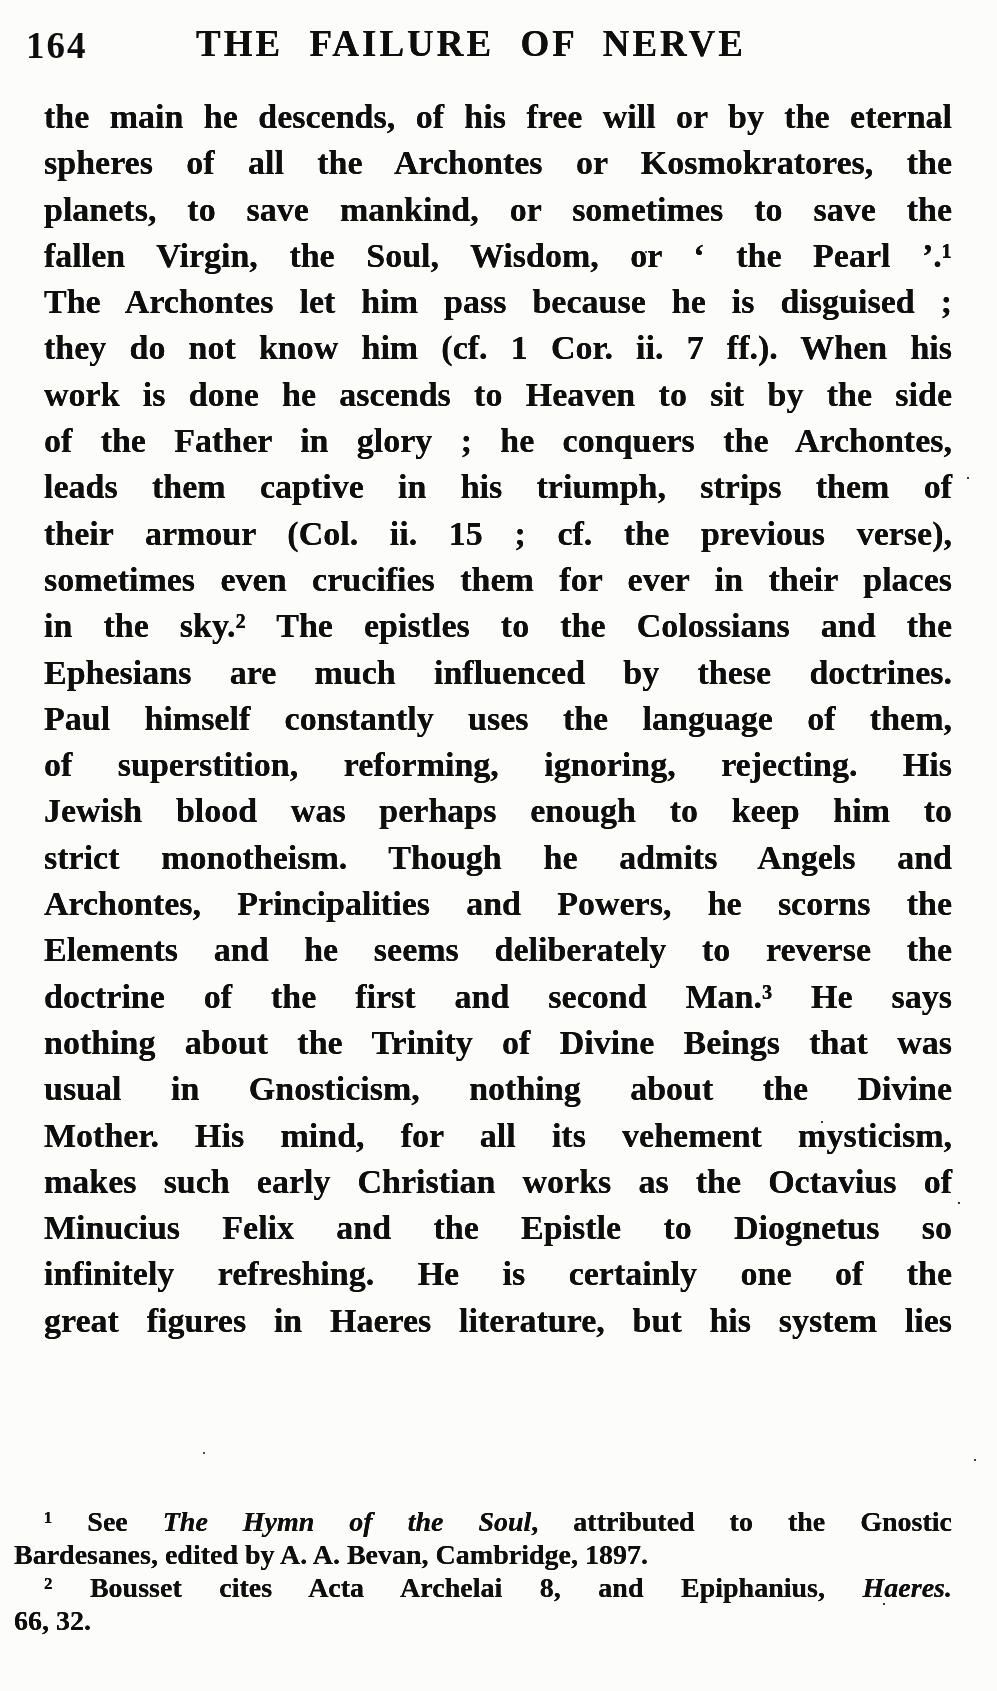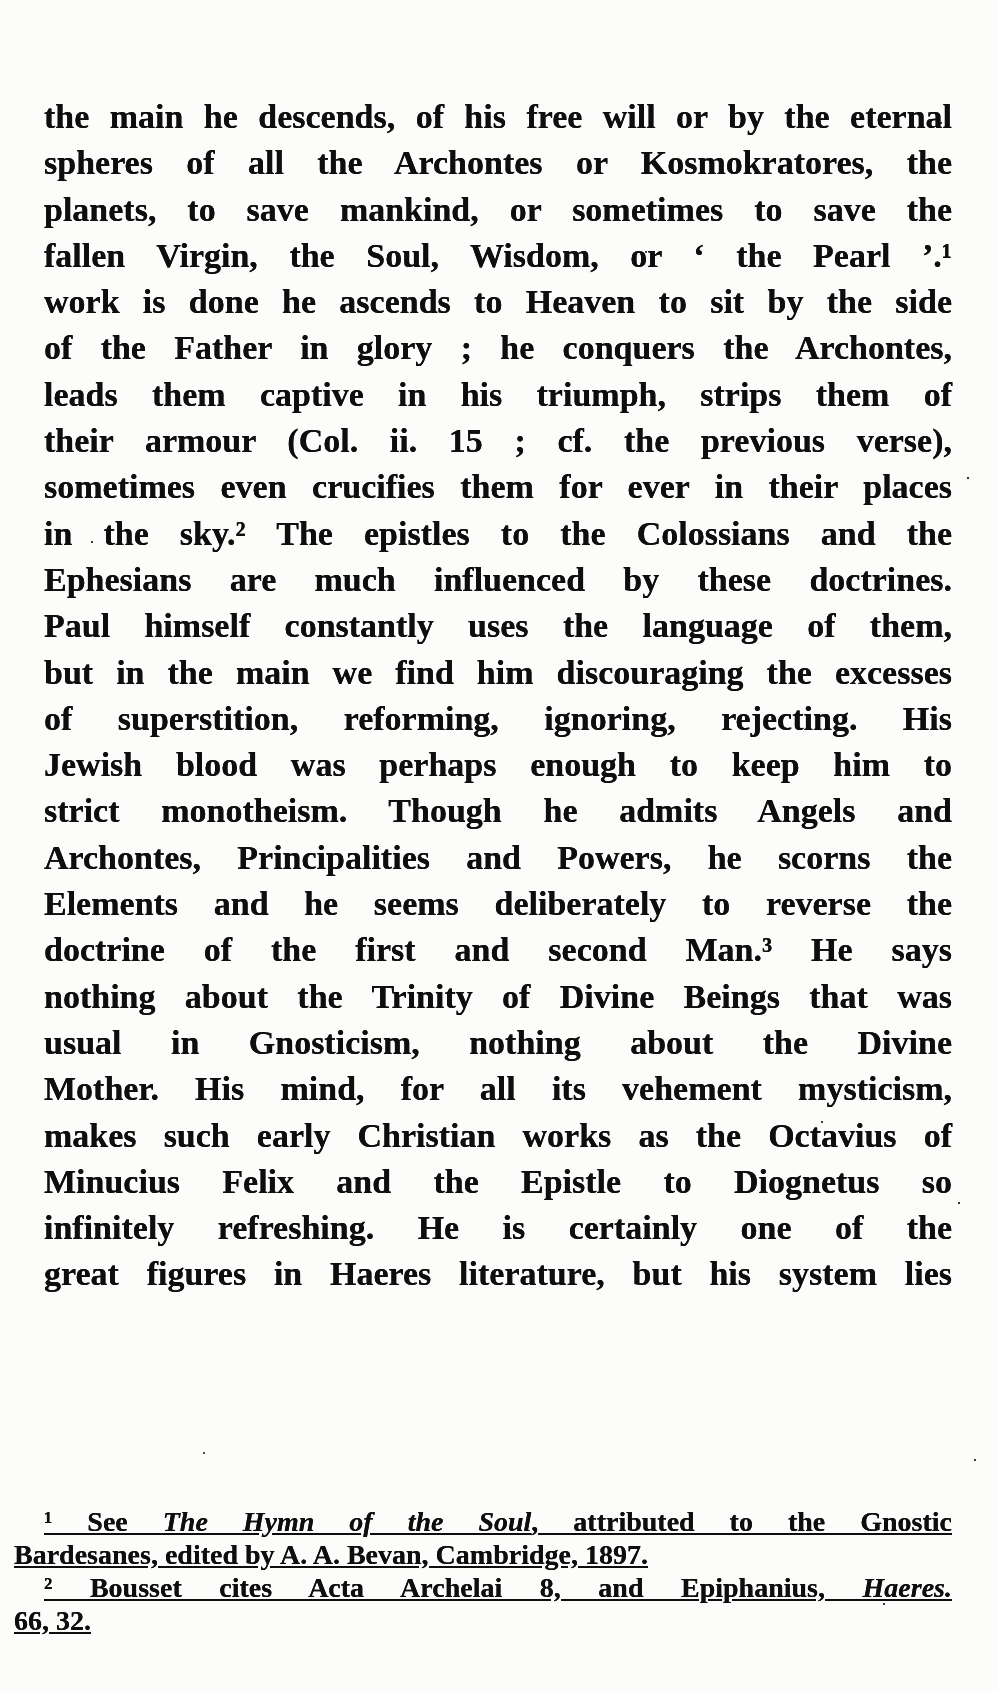--- a/index.html
+++ b/index.html
@@ -60,48 +60,52 @@
     text-align-last: justify;
     height: 46.3px;
     margin-left: 20px;
   }
   .footnotes {
     position: absolute;
     top: 1505px; left: 14px; width: 938px;
     font-size: 28px;
     line-height: 33px;
     text-shadow: 0 0 0.4px currentColor;
-    text-decoration: underline;
   }
   .fn-line { text-align: justify; text-align-last: justify; }
   .fn-first { text-indent: 30px; }
   .fn-left { text-align: right; text-align-last: left; }
   .fn-spread { word-spacing: 8px; }
   .it { font-style: italic; }
 </style>
 </head>
 <body>
 
 <div class="page">
 
+  <header class="running-head">
+    <span class="page-num">164</span>
+    <span class="head-title">THE FAILURE OF NERVE</span>
+  </header>
 
   <main class="body-text">
     <div class="bl">the main he descends, of his free will or by the eternal</div>
     <div class="bl">spheres of all the Archontes or Kosmokratores, the</div>
     <div class="bl">planets, to save mankind, or sometimes to save the</div>
     <div class="bl">fallen Virgin, the Soul, Wisdom, or ‘ the Pearl ’.¹</div>
+    <div class="bl">The Archontes let him pass because he is disguised ;</div>
+    <div class="bl">they do not know him (cf. 1 Cor. ii. 7 ff.). When his</div>
     <div class="bl">work is done he ascends to Heaven to sit by the side</div>
     <div class="bl">of the Father in glory ; he conquers the Archontes,</div>
     <div class="bl">leads them captive in his triumph, strips them of</div>
     <div class="bl">their armour (Col. ii. 15 ; cf. the previous verse),</div>
     <div class="bl">sometimes even crucifies them for ever in their places</div>
     <div class="bl">in the sky.² The epistles to the Colossians and the</div>
     <div class="bl">Ephesians are much influenced by these doctrines.</div>
     <div class="bl">Paul himself constantly uses the language of them,</div>
-    <div class="bl">but in the main we find him discouraging the excesses</div>
     <div class="bl">of superstition, reforming, ignoring, rejecting. His</div>
     <div class="bl">Jewish blood was perhaps enough to keep him to</div>
     <div class="bl">strict monotheism. Though he admits Angels and</div>
     <div class="bl">Archontes, Principalities and Powers, he scorns the</div>
     <div class="bl">Elements and he seems deliberately to reverse the</div>
     <div class="bl">doctrine of the first and second Man.³ He says</div>
     <div class="bl">nothing about the Trinity of Divine Beings that was</div>
     <div class="bl">usual in Gnosticism, nothing about the Divine</div>
     <div class="bl">Mother. His mind, for all its vehement mysticism,</div>
     <div class="bl">makes such early Christian works as the Octavius of</div>

